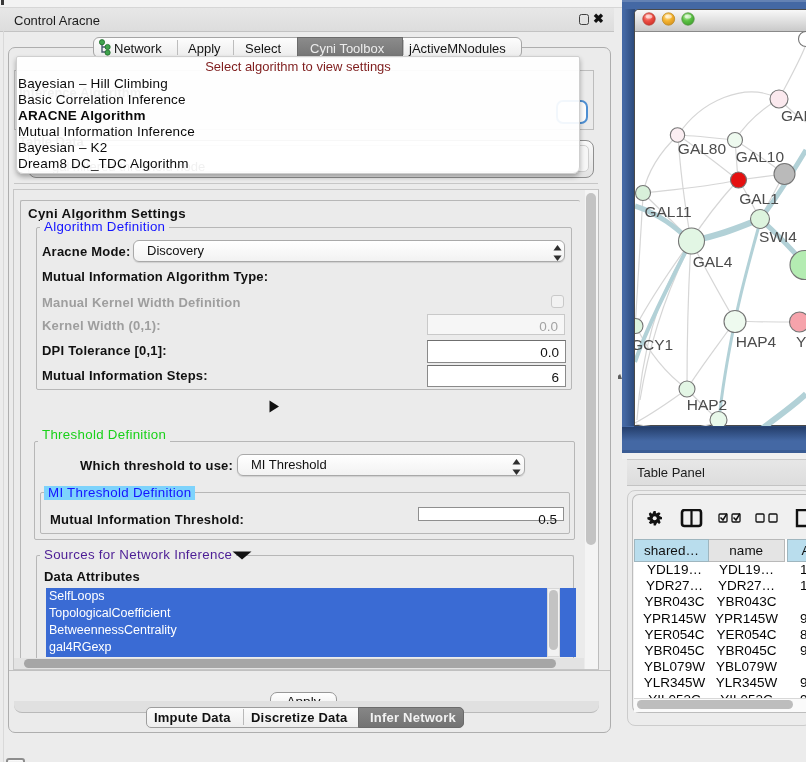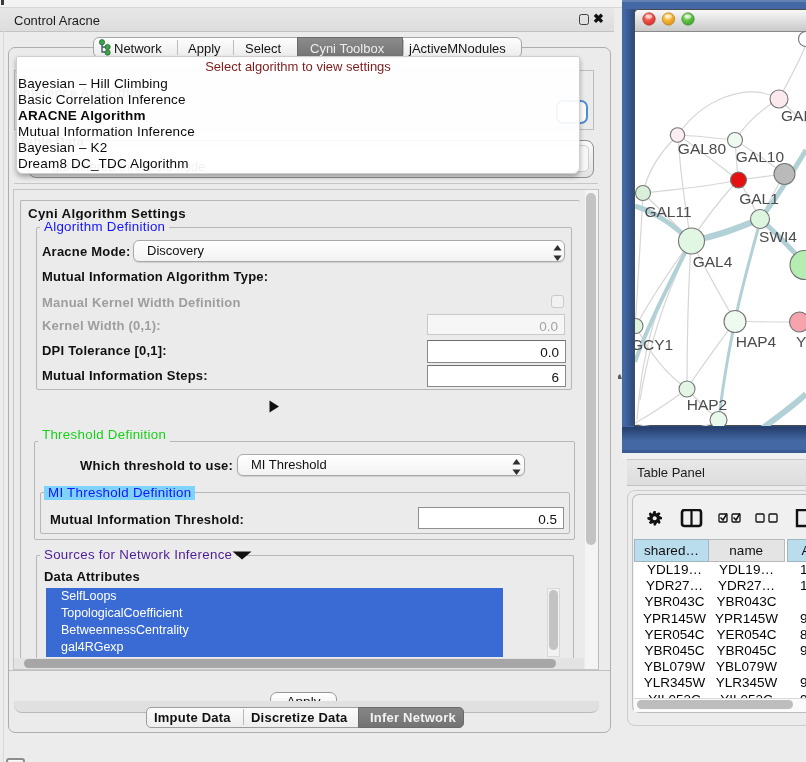--- a/index.html
+++ b/index.html
@@ -107,29 +107,29 @@
     <span class="ct">MI Threshold</span>
     <svg class="carr" style="left:274px;top:4px;" width="7" height="13" viewBox="0 0 7 13">
         <path d="M3.5 0 L6.8 4.4 L0.2 4.4 Z" fill="#2e2e2e"></path>
         <path d="M3.5 13 L6.8 8.6 L0.2 8.6 Z" fill="#2e2e2e"></path>
       </svg>
   </div>
 
   <div class="gbox" style="left:40px;top:492px;width:530px;height:42px;"></div>
   <div class="gtitle" style="left:44px;top:486px;color:#1414ff;background:#7dd3fc;">MI Threshold Definition</div>
   <div class="abs lbl bold" style="left:50px;top:512px;">Mutual Information Threshold:</div>
-  <div class="field" style="left:418px;top:507px;width:146px;height:22px;border:1px solid #8f8f8f;">0.5</div>
+  <div class="field" style="left:418px;top:507px;width:146px;height:14px;border:1px solid #8f8f8f;">0.5</div>
 
   <div class="gbox" style="left:36px;top:555px;width:538px;height:107px;border-bottom:none;"></div>
   <div class="gtitle" style="left:40px;top:548px;color:#4c1d95;background:#ebebeb;">Sources for Network Inference</div>
   <svg class="abs" style="left:232px;top:551px;" width="20" height="9" viewBox="0 0 20 9">
       <path d="M0.5 0.5 L19.5 0.5 L10 8.5 Z" fill="#111"></path>
     </svg>
   <div class="abs lbl bold" style="left:44px;top:569px;">Data Attributes</div>
-  <div class="abs" style="left:46px;top:588px;width:457px;height:69px;background:#3a6bd4;color:#fff;font-size:12.5px;line-height:17px;padding-left:15px;box-sizing:border-box;">SelfLoops<br>TopologicalCoefficient<br>BetweennessCentrality<br>gal4RGexp</div>
+  <div class="abs" style="left:46px;top:588px;width:530px;height:69px;background:#3a6bd4;color:#fff;font-size:12.5px;line-height:17px;padding-left:3px;box-sizing:border-box;">SelfLoops<br>TopologicalCoefficient<br>BetweennessCentrality<br>gal4RGexp</div>
   <div class="abs" style="left:547px;top:588px;width:13px;height:69px;background:#f2f2f2;border:1px solid #d8d8d8;box-sizing:border-box;"></div>
   <div class="abs" style="left:549px;top:590px;width:9px;height:60px;background:#c3c3c3;border-radius:4.5px;"></div>
 
   <div class="abs" style="left:14px;top:658px;width:570px;height:11px;background:#e3e3e3;"></div>
   <div class="abs" style="left:24px;top:659px;width:532px;height:9px;background:#a6a6a6;border-radius:4.5px;"></div>
 
   <div class="abs" style="left:9px;top:670px;width:601px;height:1px;background:#c0c0c0;"></div>
 
   <div class="abs" style="left:270px;top:675px;width:67px;height:19px;background:linear-gradient(#ffffff,#ececec);border:1px solid #989898;border-radius:7px;box-sizing:border-box;text-align:center;font-size:13.5px;color:#111;padding-top:1px;margin-top:17px;">Apply</div>
 

